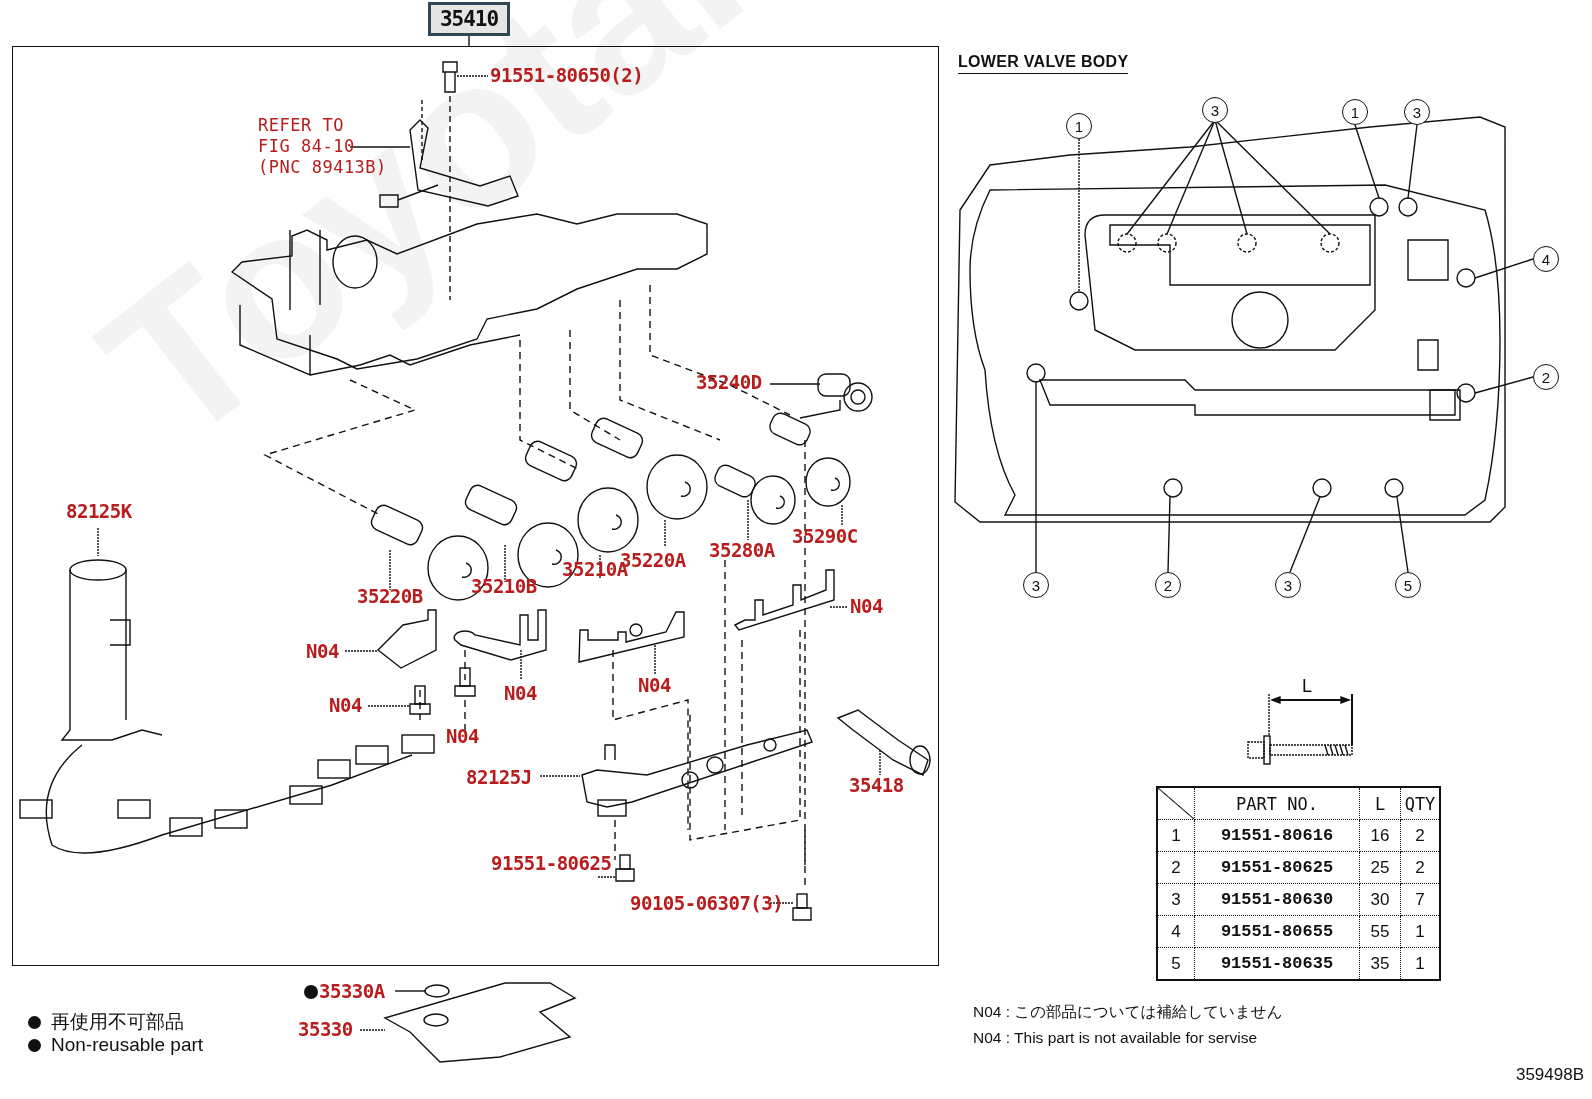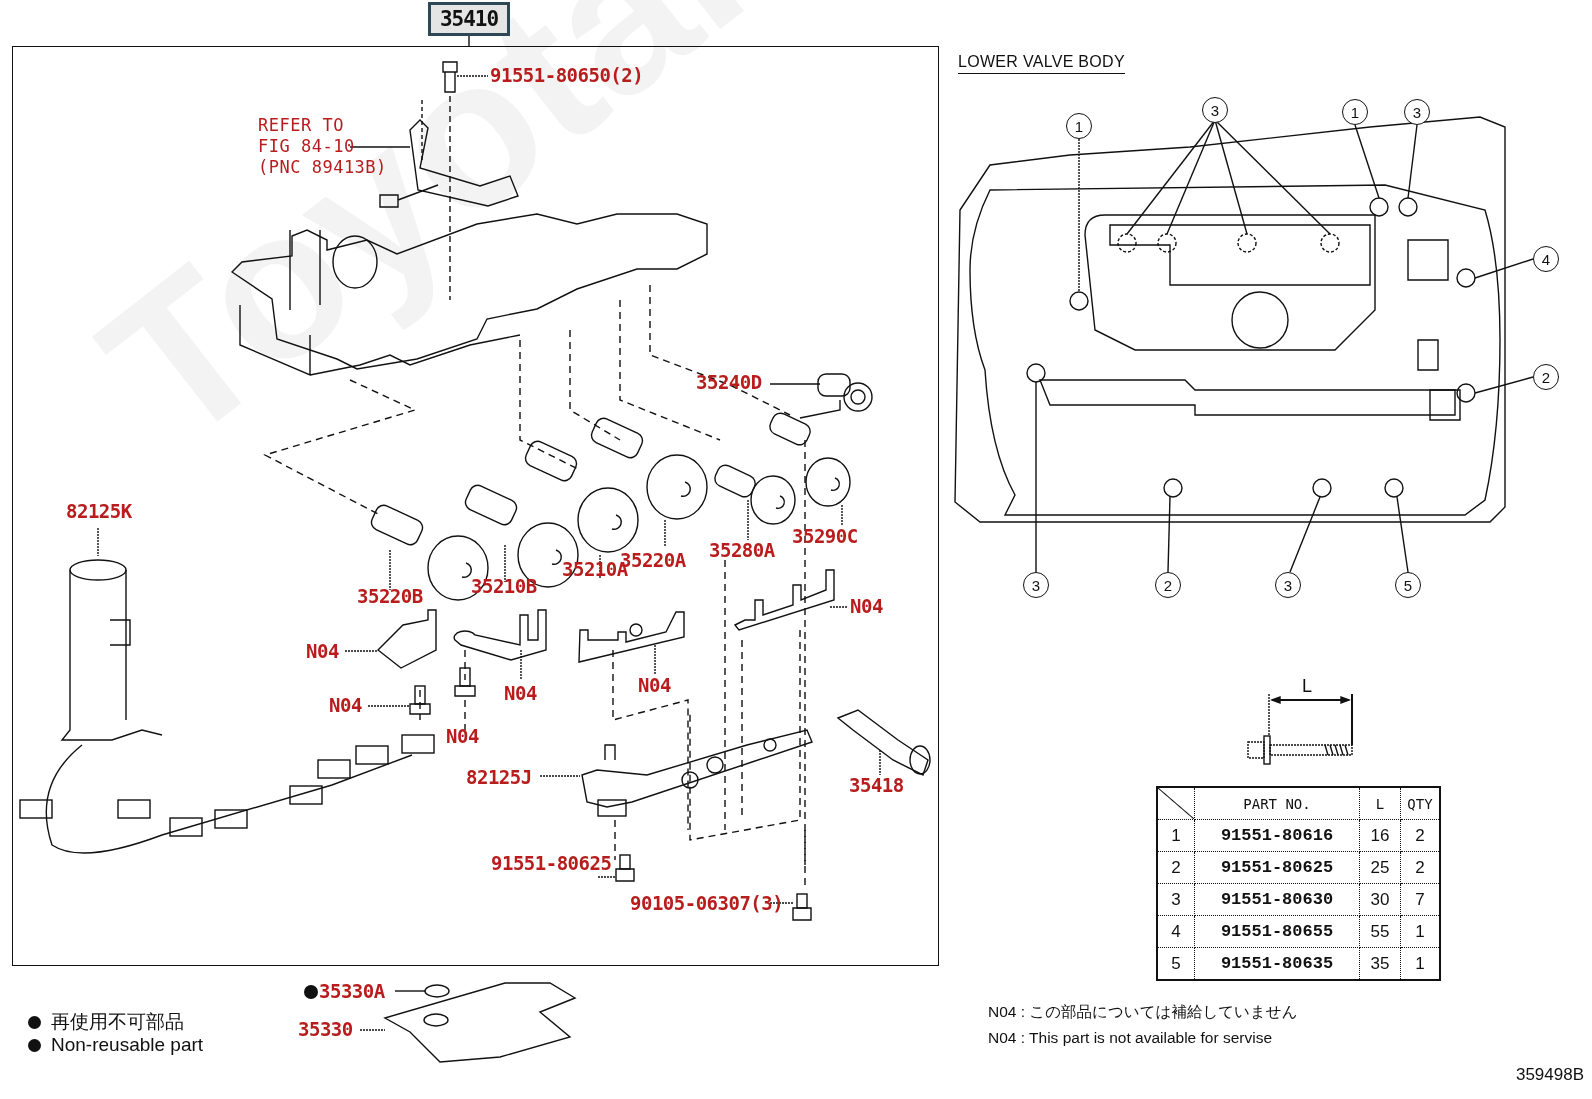--- a/index.html
+++ b/index.html
@@ -8,36 +8,36 @@
   .abs { position:absolute; }
   .lbl { position:absolute; font-family:"DejaVu Sans Mono","Liberation Mono",monospace;
          font-weight:bold; font-size:19px; letter-spacing:-0.5px; white-space:nowrap; line-height:1; color:#b91c1c; }
   .lbl.thin { font-weight:normal; font-size:17px; letter-spacing:0.5px; }
   .sans { font-family:"Liberation Sans","DejaVu Sans",sans-serif; font-weight:normal; }
   #main-frame { left:12px; top:46px; width:927px; height:920px; border:1.5px solid #111; box-sizing:border-box; }
   #assembly-box { left:428px; top:2px; width:82px; height:34px; background:#2f4754; padding:3px; box-sizing:border-box; }
   #assembly-box span { display:block; background:#e5e5e5; height:100%; text-align:center;
                        font-size:21px; line-height:28px; font-weight:bold; letter-spacing:-1px; }
   #lvb-title { left:958px; top:53px; font-family:"Liberation Sans",sans-serif; font-size:16px;
-               font-weight:normal; border-bottom:1.5px solid #111; padding-bottom:2px; letter-spacing:0.3px; }
+               font-weight:bold; border-bottom:1.5px solid #111; padding-bottom:2px; letter-spacing:0.3px; }
   svg#art { position:absolute; left:0; top:0; }
   .callout { position:absolute; width:26px; height:26px; border:1.3px solid #111; border-radius:50%;
              background:#fff; text-align:center; line-height:26px; font-family:"Liberation Sans",sans-serif;
              font-size:15px; box-sizing:border-box; }
   table#bolt-table { position:absolute; left:1156px; top:786px; border-collapse:collapse;
                      border:2px solid #111; font-size:17px; }
   #bolt-table td, #bolt-table th { border:1.3px dotted #111; height:31px; text-align:center; padding:0;font-family:Liberation Mono, monospace; }
-  #bolt-table th { font-weight:normal; font-family:"DejaVu Sans Mono",monospace; font-size:14px; }
+  #bolt-table th { font-weight:normal; font-family:"DejaVu Sans Mono",monospace; font-size:17px; }
   #bolt-table td.pn { font-weight:bold; width:164px; }
   #bolt-table td.idx { width:36px; font-family:"Liberation Sans",sans-serif; }
   #bolt-table td.len { width:40px; font-family:"Liberation Sans",sans-serif; }
   #bolt-table td.qty { width:38px; font-family:"Liberation Sans",sans-serif; }
   #bolt-table th.diag { width:36px; background:
       linear-gradient(to top right, transparent calc(50% - 1px), #111 50%, transparent calc(50% + 1px)); }
-  .note { position:absolute; font-family:"Liberation Sans","DejaVu Sans",sans-serif; font-size:15.5px; white-space:nowrap;margin-left:15px; }
+  .note { position:absolute; font-family:"Liberation Sans","DejaVu Sans",sans-serif; font-size:15.5px; white-space:nowrap; }
   .legend { position:absolute; font-family:"Liberation Sans","DejaVu Sans",sans-serif; font-size:19px; white-space:nowrap; }
   .dot { display:inline-block; width:13px; height:13px; border-radius:50%; background:#111; margin-right:10px; vertical-align:-1px; }
   #fig-code { right:8px; bottom:14px; font-family:"Liberation Sans",sans-serif; font-size:17px; }
   .watermark { position:absolute; left:60px; top:300px; font-family:"Liberation Sans",sans-serif;
                font-size:210px; color:#000; opacity:0.045; transform:rotate(-38deg);
                transform-origin:left top; white-space:nowrap; pointer-events:none; font-weight:bold; }
 </style>
 </head>
 <body>
 

